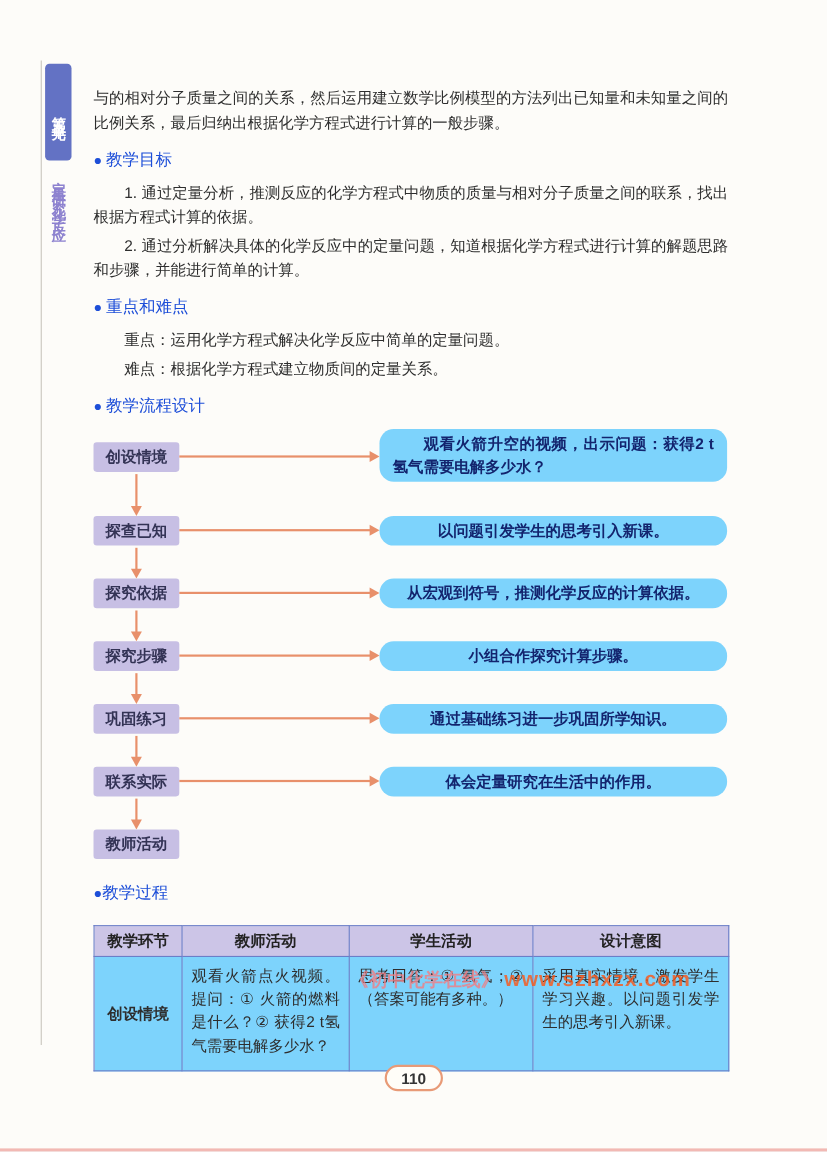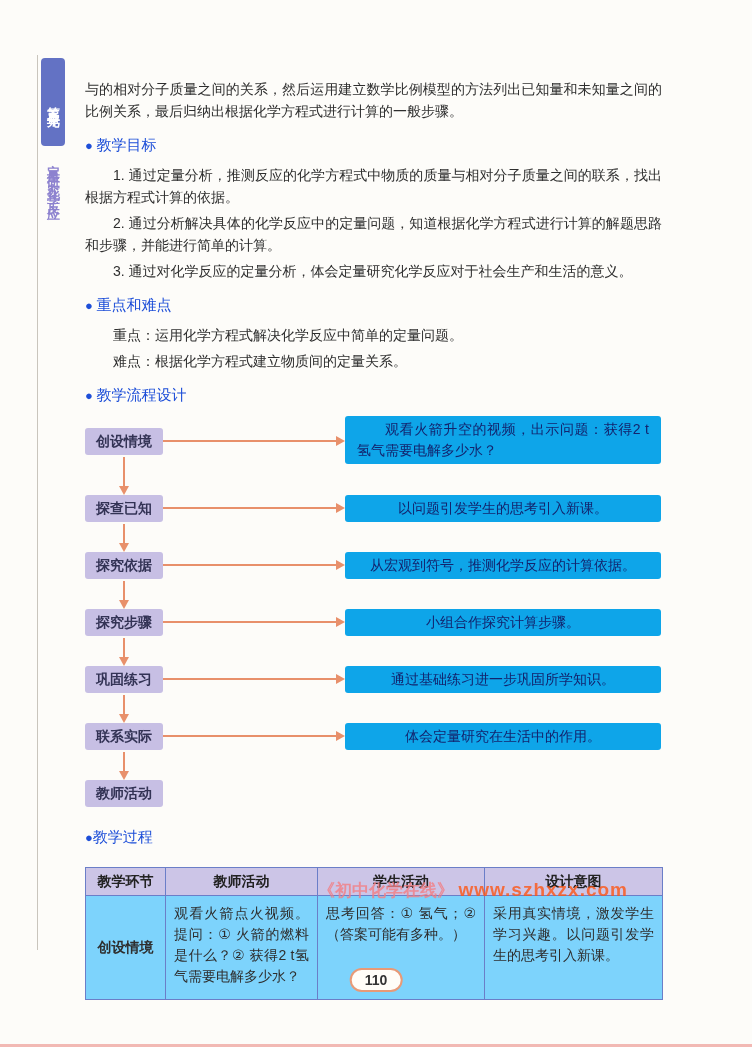--- a/index.html
+++ b/index.html
@@ -36,22 +36,22 @@
 
   
   .flow { position:relative; height:400px; margin-top:6px; }
   .fbox {
     position:absolute; left:0; width:78px; height:27px; line-height:27px;
     background:#c7bfe4; border-radius:3px; text-align:center;
     font-size:14px; font-weight:bold; color:#333355;
   }
   .dbox {
     position:absolute; left:260px; width:316px; height:27px; line-height:27px;
-    background:#0ea5e9; border-radius:3px; text-align:center;
-    font-size:14px; font-weight:normal; color:#13246e;
+    background:#7dd3fc; border-radius:13px; text-align:center;
+    font-size:14px; font-weight:bold; color:#13246e;
   }
   .dbox.multi { line-height:21px; text-align:left; padding:3px 12px; }
   .dbox.multi span { display:block; text-indent:2em; text-align:justify; }
   .h-arrow { position:absolute; left:78px; width:174px; height:2px; background:#e8906b; }
   .h-arrow::after {
     content:""; position:absolute; right:-8px; top:-4px;
     border-left:9px solid #e8906b; border-top:5px solid transparent; border-bottom:5px solid transparent;
   }
   .v-arrow { position:absolute; left:38px; width:2px; background:#e8906b; }
   .v-arrow::after {
@@ -87,21 +87,20 @@
   <div class="unit-box">第五单元</div>
   <div class="unit-title">定量研究化学反应</div>
 
   <div class="main">
 
     <p class="para">与的相对分子质量之间的关系，然后运用建立数学比例模型的方法列出已知量和未知量之间的比例关系，最后归纳出根据化学方程式进行计算的一般步骤。</p>
 
     <div class="heading">教学目标</div>
     <p class="obj">1. 通过定量分析，推测反应的化学方程式中物质的质量与相对分子质量之间的联系，找出根据方程式计算的依据。</p>
     <p class="obj">2. 通过分析解决具体的化学反应中的定量问题，知道根据化学方程式进行计算的解题思路和步骤，并能进行简单的计算。</p>
-    <p class="obj">3. 通过对化学反应的定量分析，体会定量研究化学反应对于社会生产和生活的意义。</p>
 
     <div class="heading">重点和难点</div>
     <p class="obj">重点：运用化学方程式解决化学反应中简单的定量问题。</p>
     <p class="obj">难点：根据化学方程式建立物质间的定量关系。</p>
 
     <div class="heading">教学流程设计</div>
 
     <div class="flow">
 
       <div class="fbox" style="top:14px">创设情境</div>

